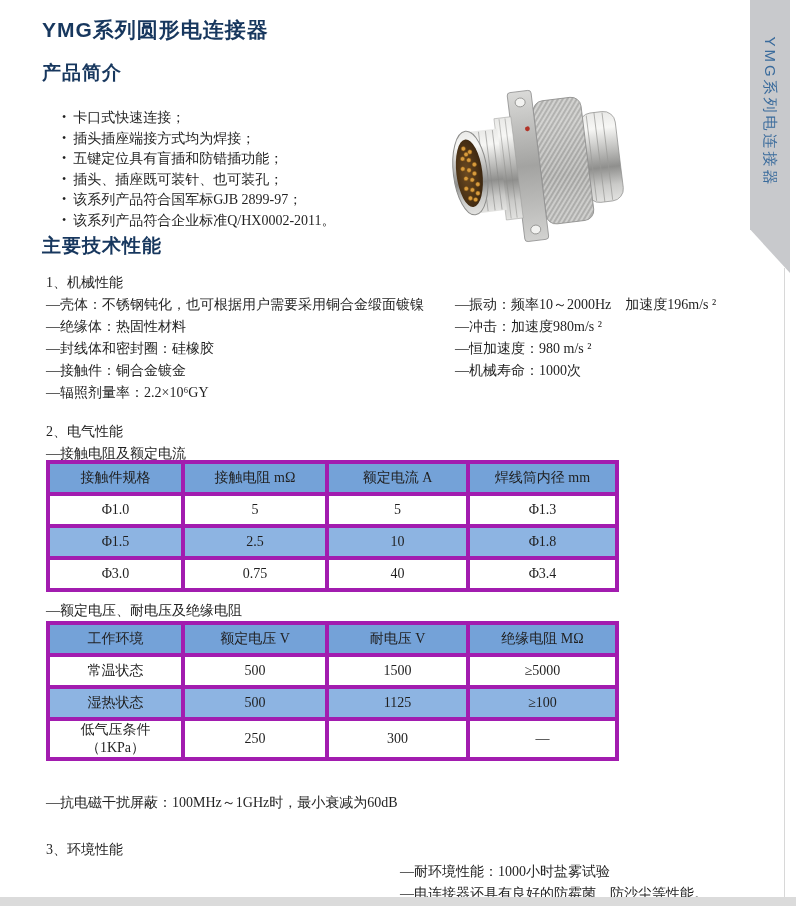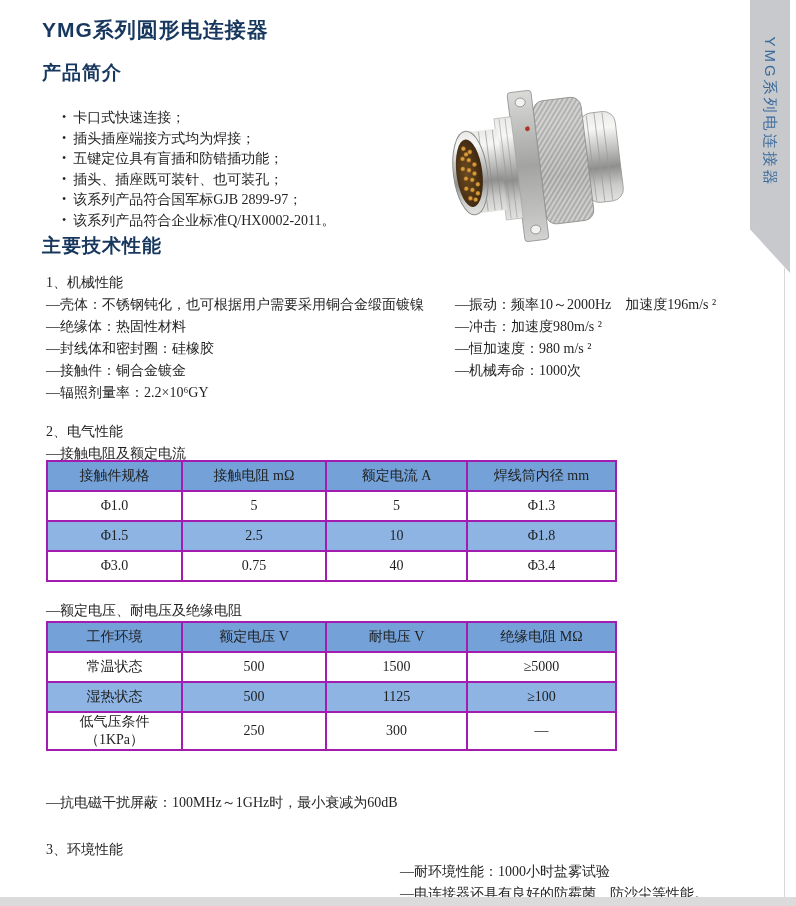--- a/index.html
+++ b/index.html
@@ -27,21 +27,21 @@
   #elec-title{left:46px;top:421px;}
   #t1-caption{left:46px;top:443px;}
   #t2-caption{left:46px;top:600px;}
   #emi-note{left:46px;top:792px;}
   #env-block{left:46px;top:803px;width:704px;}
   #env-right{position:absolute;left:354px;top:22px;}
   table.spec{border-collapse:collapse;table-layout:fixed;}
   #table1{left:46px;top:460px;}
   #table2{left:46px;top:621px;}
   table.spec th,table.spec td{
-    border:2px solid #a21caf;height:28px;text-align:center;vertical-align:middle;
+    border:4px solid #a21caf;height:28px;text-align:center;vertical-align:middle;
     font-size:14px;font-weight:normal;padding:0 2px;overflow:hidden;
   }
   table.spec col.c1{width:135px;} table.spec col.c2{width:144px;}
   table.spec col.c3{width:141px;} table.spec col.c4{width:149px;}
   table.spec tr.head th{background:#74A2D8;}
   table.spec tr.hl td{background:#8DB4E2;margin-top:48px;}
   #connector-figure{left:442px;top:84px;width:188px;height:162px;margin:0;}
   #side-tab{
     left:750px;top:0;width:40px;height:273px;background:#C8C9CC;
     clip-path:polygon(0 0,100% 0,100% 100%,0 84%);

